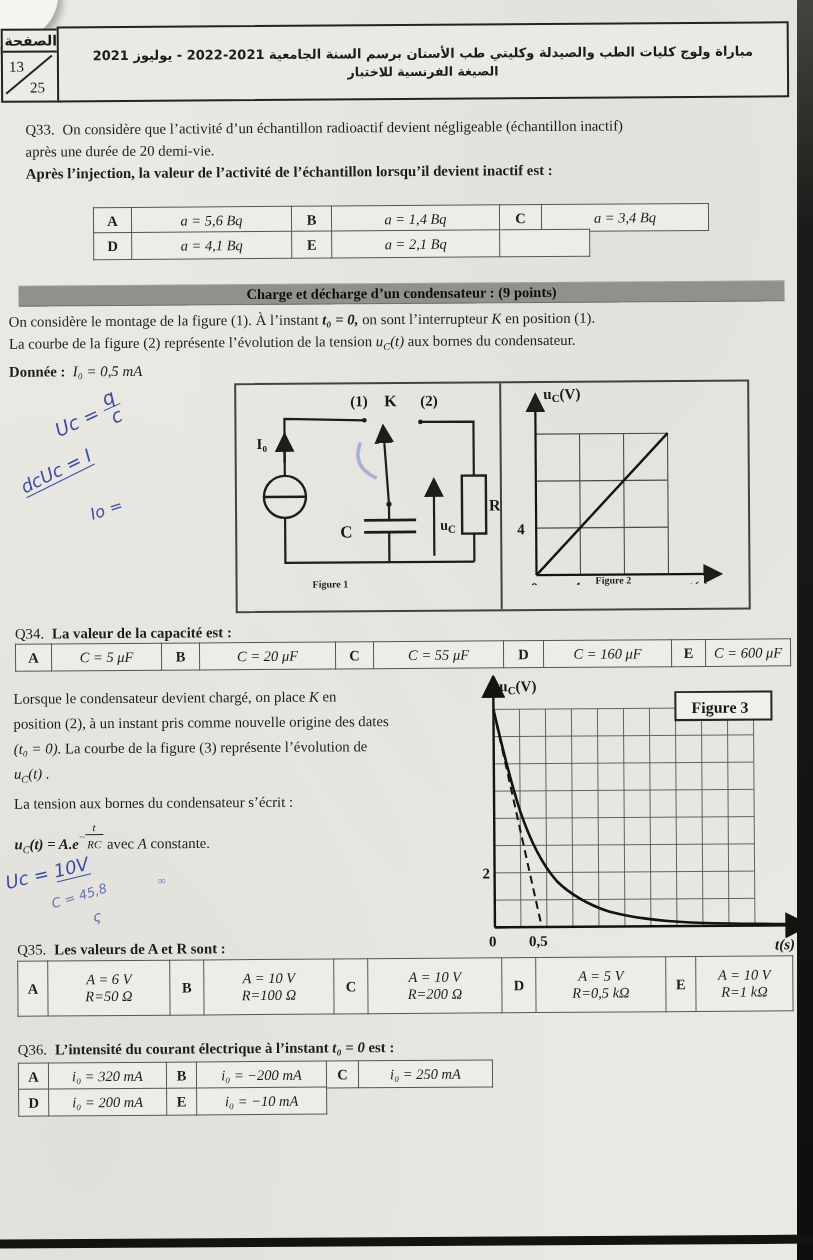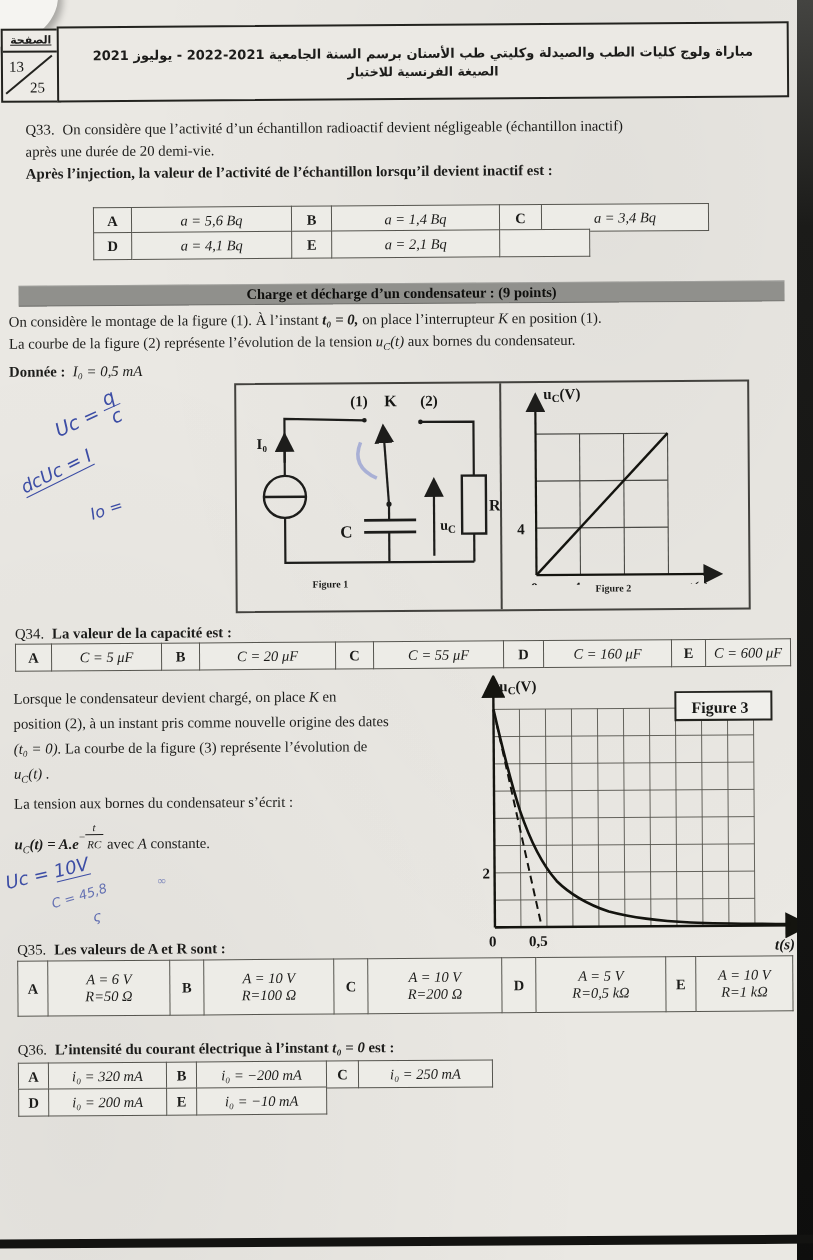--- a/index.html
+++ b/index.html
@@ -14,21 +14,21 @@
   .content{position:absolute; inset:0; transform:rotate(-0.4deg); transform-origin:50% 40%;}
   
   .edge-right{position:absolute; right:0; top:0; width:16px; height:100%;
     background:linear-gradient(to bottom,#444441 0%,#1b1b19 18%,#0e0e0d 100%);}
   .edge-bottom{position:absolute; left:-4px; bottom:14px; width:105%; height:9px; background:#131311; transform:rotate(-0.35deg);}
   .corner-curl{position:absolute; left:-22px; top:-26px; width:85px; height:68px; background:#f5f4f1;
     border-radius:0 0 70% 0; box-shadow:4px 5px 7px rgba(0,0,0,0.28); transform:rotate(-6deg);}
   
   .pagebox{position:absolute; left:4px; top:26px; width:56px; height:70px; border:2px solid #23231f; background:#edebe6;}
   .pagebox .word{height:20px; border-bottom:2px solid #23231f; text-align:center;
-    font-family:"DejaVu Sans",sans-serif; font-size:11px; font-weight:bold; line-height:20px;text-decoration:underline;}
+    font-family:"DejaVu Sans",sans-serif; font-size:14px; font-weight:bold; line-height:20px;}
   .hdr{position:absolute; left:60px; top:24px; width:728px; height:72px; border:2px solid #23231f;
     display:flex; flex-direction:column; justify-content:center; text-align:center;
     font-family:"DejaVu Sans",sans-serif; font-weight:bold; background:#ebe9e4;}
   .hdr .l1{font-size:13px; line-height:19px;}
   .hdr .l2{font-size:12.5px; line-height:18px;}
   
   .tb{position:absolute; font-size:14.8px; line-height:22px;}
   .b{font-weight:bold;}
   .m{font-style:italic;}
   sub{font-size:70%;}
@@ -123,21 +123,21 @@
         <td></td>
       </tr>
     </tbody>
       </table>
 
     <div class="graybar">
       <span>Charge et décharge d’un condensateur : (9 points)</span>
     </div>
 
     <div class="tb" style="left:10px; top:308px; width:780px;">
-      <div><span>On considère le montage de la figure (1). À l’instant </span><span class="m b">t₀ = 0,</span><span> on place l’interrupteur </span><span class="m">K</span><span> en position (1).</span></div>
+      <div><span>On considère le montage de la figure (1). À l’instant </span><span class="m b">t₀ = 0,</span><span> on sont l’interrupteur </span><span class="m">K</span><span> en position (1).</span></div>
       <div><span>La courbe de la figure (2) représente l’évolution de la tension </span><span class="m">u</span><sub class="m">C</sub><span class="m">(t)</span><span> aux bornes du condensateur.</span></div>
       <div><span class="b">Donnée :</span>&nbsp;&nbsp;<span class="m">I₀ = 0,5 mA</span></div>
     </div>
 
     <div class="figbox">
       <div class="figdivider"></div>
 
       <svg width="263" height="196" viewBox="0 0 263 196" style="position:absolute;left:0;top:0;">
         <defs>
           <marker id="ah" markerWidth="9" markerHeight="9" refX="5" refY="4.5" orient="auto">
@@ -193,21 +193,21 @@
         <line x1="34" y1="192" x2="212" y2="192" stroke="#14140f" stroke-width="2.2" marker-end="url(#ah)"></line>
 
         <line x1="34" y1="192" x2="166" y2="51" stroke="#14140f" stroke-width="2.4"></line>
 
         <text x="42" y="16" font-size="15" font-weight="bold"><tspan>u</tspan><tspan dy="3" font-size="11">C</tspan><tspan dy="-3">(V)</tspan></text>
         <text x="15" y="151" font-size="15" font-weight="bold">4</text>
         <text x="28" y="210" font-size="15" font-weight="bold">0</text>
         <text x="71" y="210" font-size="15" font-weight="bold">4</text>
         <text x="186" y="210" font-size="15" font-weight="bold" font-style="italic">t(s)</text>
       </svg>
-      <div class="figcaption" style="left:358px; top:200px;text-align:right;">Figure 2</div>
+      <div class="figcaption" style="left:358px; top:192px;text-align:right;">Figure 2</div>
     </div>
 
     <div class="tb" style="left:14px; top:620px;">
       <span class="qlabel">Q34.</span><span class="b">La valeur de la capacité est :</span>
     </div>
     <table class="opt row1h" style="left:14px; top:641px; width:775px;">
       <colgroup>
           <col style="width:36px">
           <col style="width:110px">
           <col style="width:38px">

